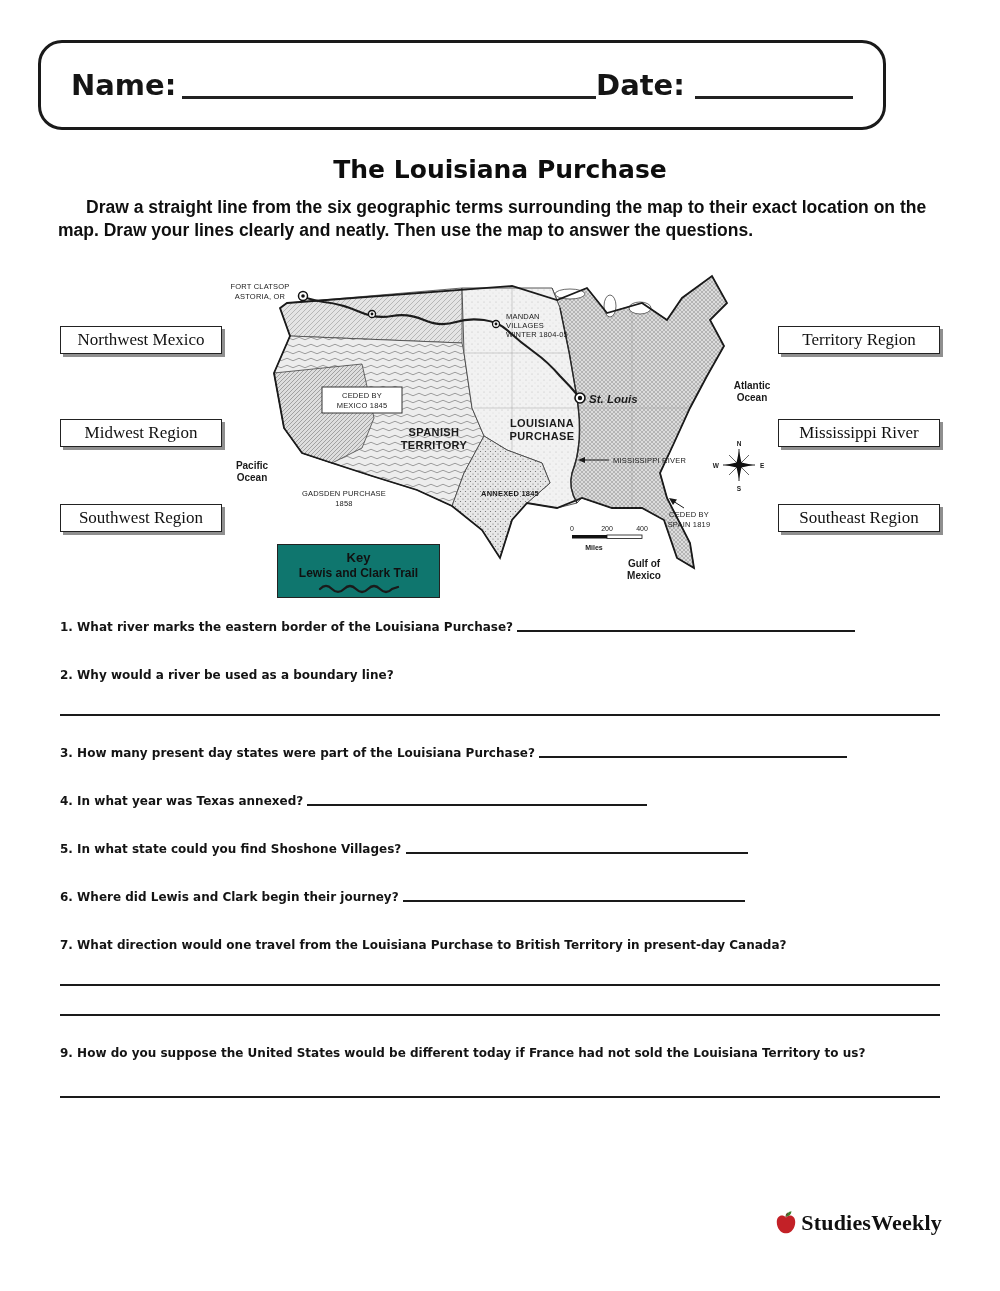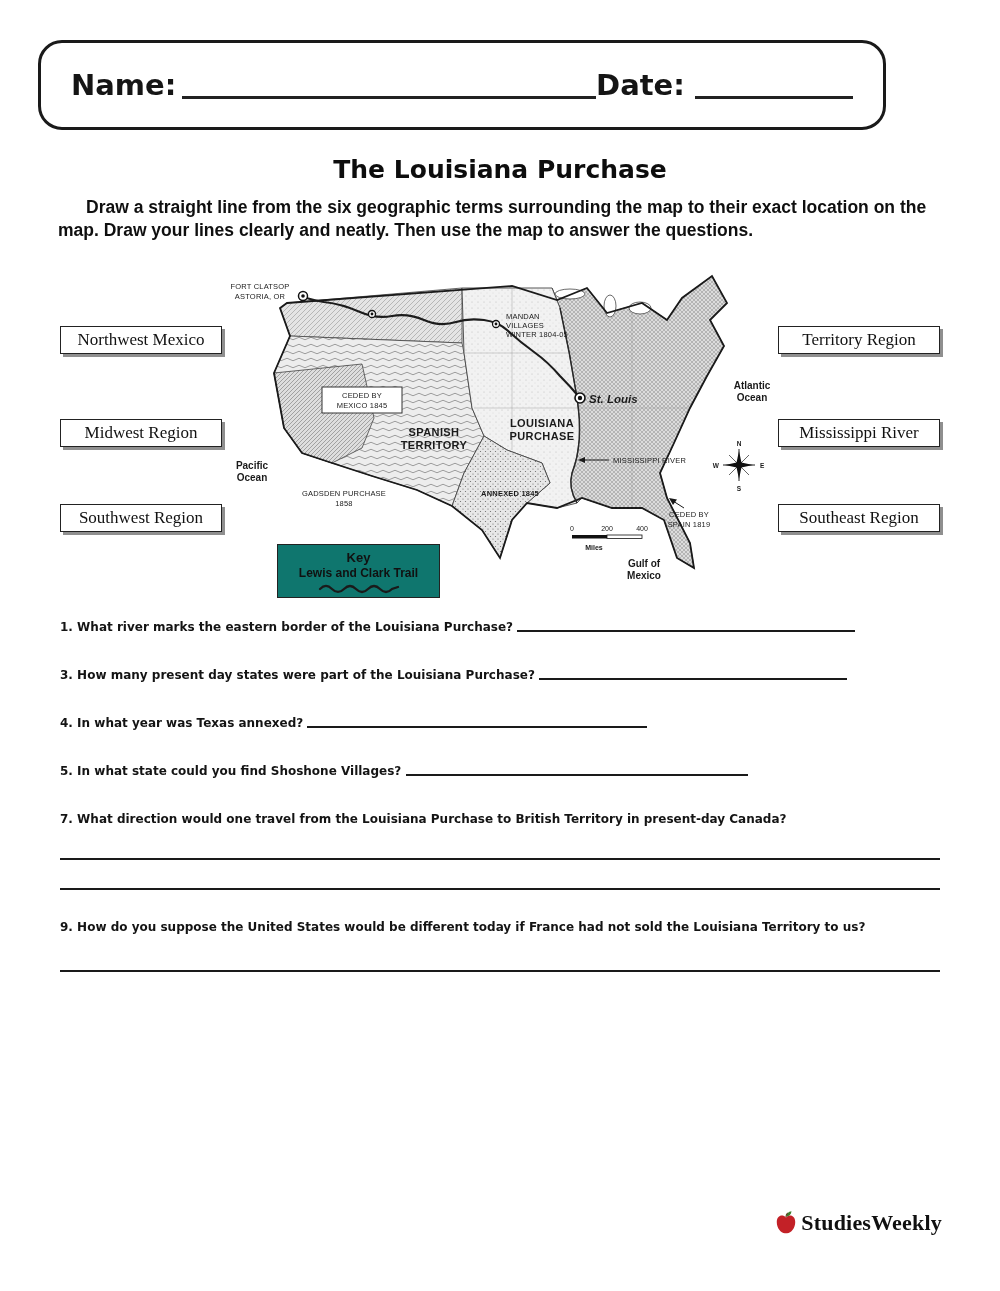--- a/index.html
+++ b/index.html
@@ -242,39 +242,49 @@
   </div>
 
   <div class="questions">
 
     <div class="question">
       <div class="q-line"><span>1.</span>
         <span>What river marks the eastern border of the Louisiana Purchase?</span>
         <span class="blank" style="width:338px"></span></div>
     </div>
 
+    <div class="question">
+      <div class="q-line"><span>2.</span>
+        <span>Why would a river be used as a boundary line?</span></div>
+      <div class="full-blank"></div>
+    </div>
 
     <div class="question">
       <div class="q-line"><span>3.</span>
         <span>How many present day states were part of the Louisiana Purchase?</span>
         <span class="blank" style="width:308px"></span></div>
     </div>
 
     <div class="question">
       <div class="q-line"><span>4.</span>
         <span>In what year was Texas annexed?</span>
         <span class="blank" style="width:340px"></span></div>
     </div>
 
     <div class="question">
       <div class="q-line"><span>5.</span>
         <span>In what state could you find Shoshone Villages?</span>
         <span class="blank" style="width:342px"></span></div>
     </div>
 
+    <div class="question">
+      <div class="q-line"><span>6.</span>
+        <span>Where did Lewis and Clark begin their journey?</span>
+        <span class="blank" style="width:342px"></span></div>
+    </div>
 
     <div class="question">
       <div class="q-line"><span>7.</span>
         <span>What direction would one travel from the Louisiana Purchase to British Territory in present-day Canada?</span></div>
       <div class="full-blank"></div>
     </div>
 
     <div class="question">
       <div class="full-blank"></div>
     </div>

